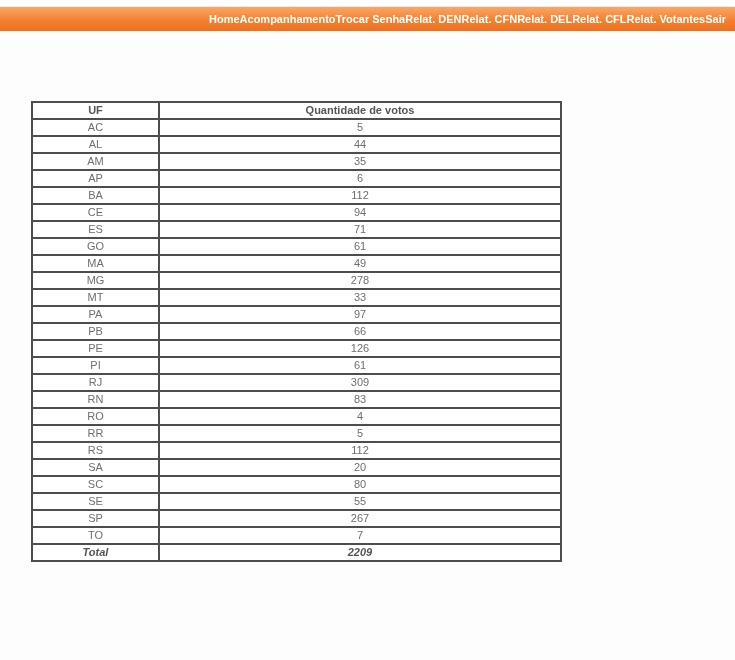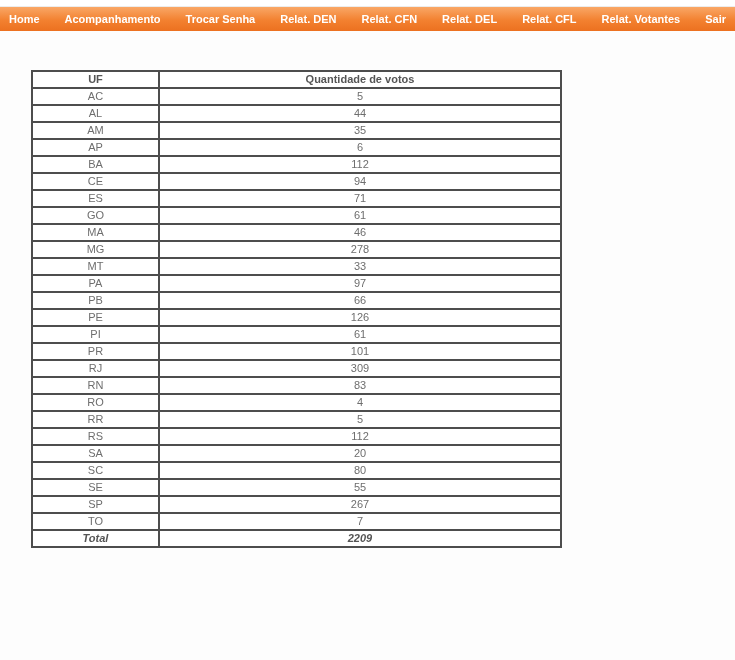--- a/index.html
+++ b/index.html
@@ -23,40 +23,41 @@
   .top-strip{
     height:7px;
     background:#ffffff;
     border-bottom:1px solid #ececec;
   }
   .navbar{
     height:24px;
     background:linear-gradient(to bottom,var(--nav-grad-top) 0%,var(--nav-grad-mid) 55%,var(--nav-grad-bottom) 100%);
     display:flex;
     align-items:center;
-    justify-content:space-between;
+    justify-content:flex-end;
     padding:0 9px;
   }
   .nav-item{
     color:var(--nav-text);
     font-size:11px;
     font-weight:bold;
     text-decoration:none;
     white-space:nowrap;
     cursor:pointer;
     line-height:24px;
   }
   .content{
     padding-top:39px;
     padding-left:31px;
   }
   table.votes{
     border-collapse:collapse;
     width:531px;
     background:#ffffff;
+    margin-top:31px;
   }
   table.votes th,
   table.votes td{
     border:2px solid var(--table-border);
     font-size:11px;
     color:var(--cell-text);
     text-align:center;
     padding:0;
     height:17px;
     line-height:15px;
@@ -125,21 +126,21 @@
         <tr>
           <td class="col-uf">ES</td>
           <td>71</td>
         </tr>
         <tr>
           <td class="col-uf">GO</td>
           <td>61</td>
         </tr>
         <tr>
           <td class="col-uf">MA</td>
-          <td>46</td>
+          <td>49</td>
         </tr>
         <tr>
           <td class="col-uf">MG</td>
           <td>278</td>
         </tr>
         <tr>
           <td class="col-uf">MT</td>
           <td>33</td>
         </tr>
         <tr>
@@ -150,24 +151,20 @@
           <td class="col-uf">PB</td>
           <td>66</td>
         </tr>
         <tr>
           <td class="col-uf">PE</td>
           <td>126</td>
         </tr>
         <tr>
           <td class="col-uf">PI</td>
           <td>61</td>
-        </tr>
-        <tr>
-          <td class="col-uf">PR</td>
-          <td>101</td>
         </tr>
         <tr>
           <td class="col-uf">RJ</td>
           <td>309</td>
         </tr>
         <tr>
           <td class="col-uf">RN</td>
           <td>83</td>
         </tr>
         <tr>

